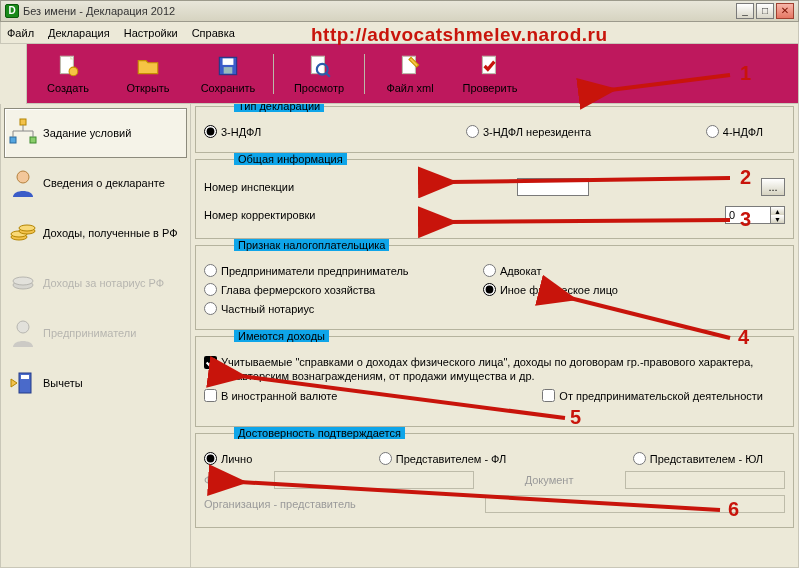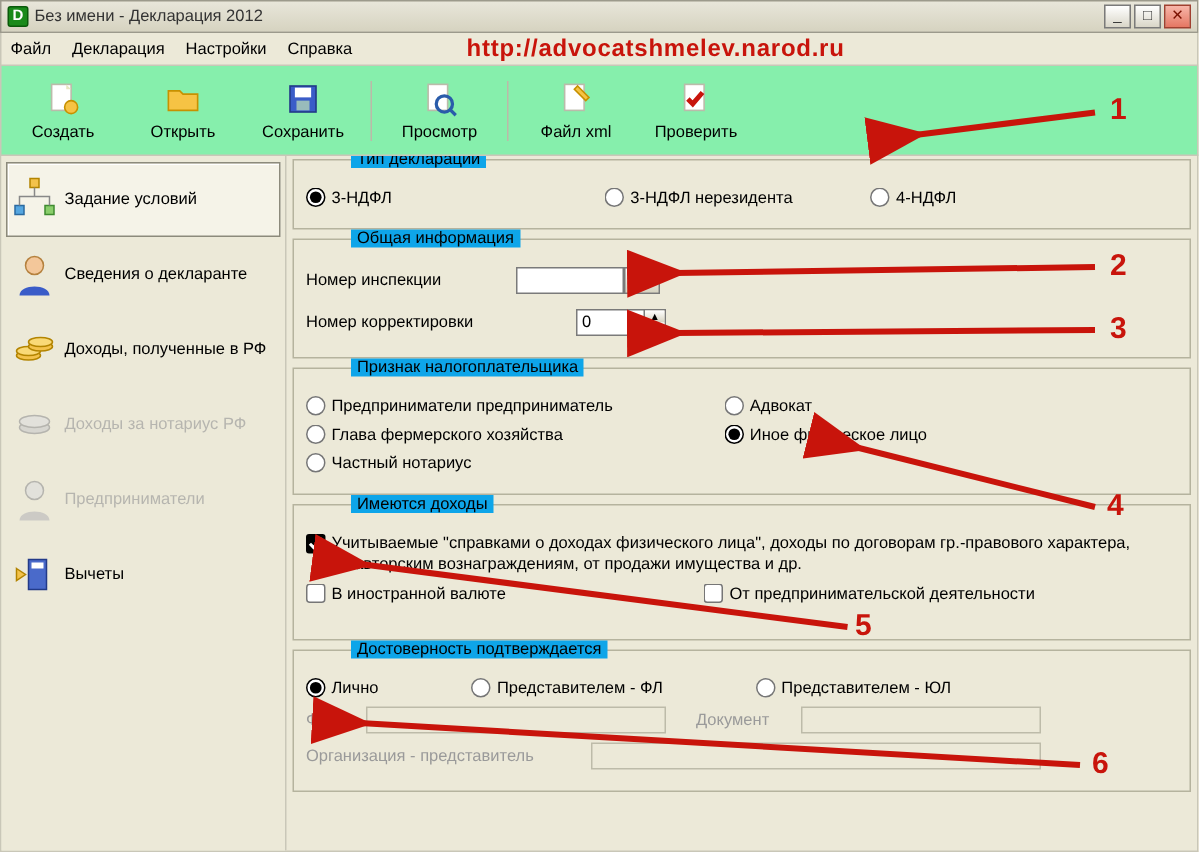--- a/index.html
+++ b/index.html
@@ -65,36 +65,37 @@
   }
   .menubar .menu-item {
     margin-right: 14px;
     cursor: pointer;
     color: #000;
   }
   .menubar .overlay-url {
     position: absolute;
     left: 310px;
     top: 2px;
-    font-size: 16px;
+    font-size: 19px;
     font-weight: bold;
     color: #c8140b;
     letter-spacing: 0.5px;
   }
   
   .toolbar {
     height: 60px;
-    background: #86efac;
+    background: #be185d;
     border-left: 1px solid #c9c7b8;
     border-right: 1px solid #c9c7b8;
     border-bottom: 1px solid #c9c7b8;
     display: flex;
     align-items: center;
     padding: 0 6px;
     gap: 10px;
+    margin-left: 26px;
   }
   .tbtn {
     width: 70px;
     display: flex;
     flex-direction: column;
     align-items: center;
     gap: 3px;
     cursor: pointer;
     color: #000;
   }
@@ -148,21 +149,21 @@
   .groupbox .legend {
     position: relative;
     top: -13px;
     background: #0ea5e9;
     padding: 0 4px;
     color: #000;
     display: inline-block;
     margin-bottom: -8px;
     margin-left: 30px;
   }
-  .row { display: flex; align-items: center; gap: 0; margin-bottom: 6px; flex-wrap: wrap;}
+  .row { display: flex; align-items: center; gap: 24px; margin-bottom: 6px; flex-wrap: wrap; justify-content: space-between;}
   .row.norow { margin-bottom: 16px; }
   .radio, .check {
     display: inline-flex;
     align-items: center;
     gap: 4px;
     margin-right: 22px;
     cursor: pointer;
   }
   input[type=radio], input[type=checkbox] {
     margin: 0;

